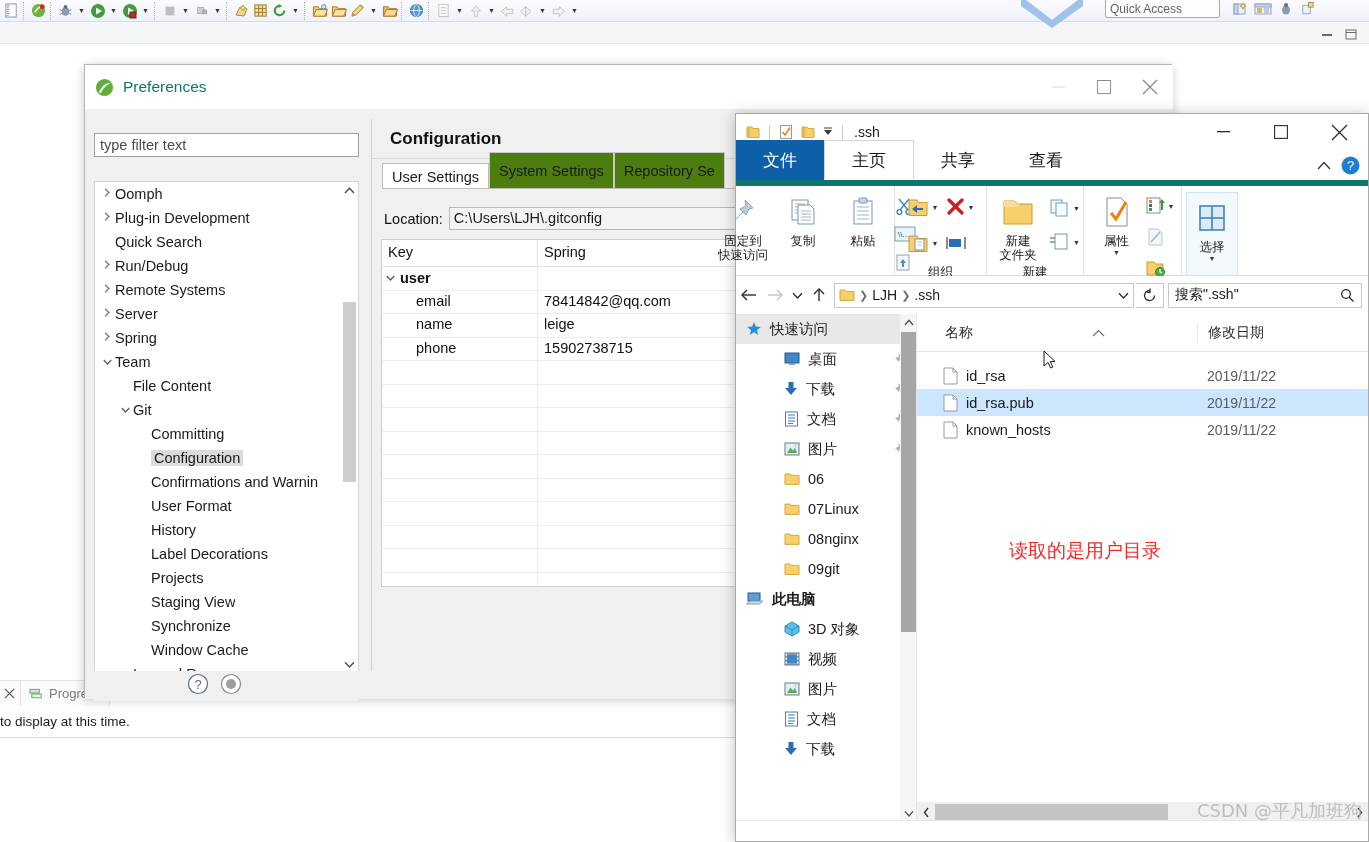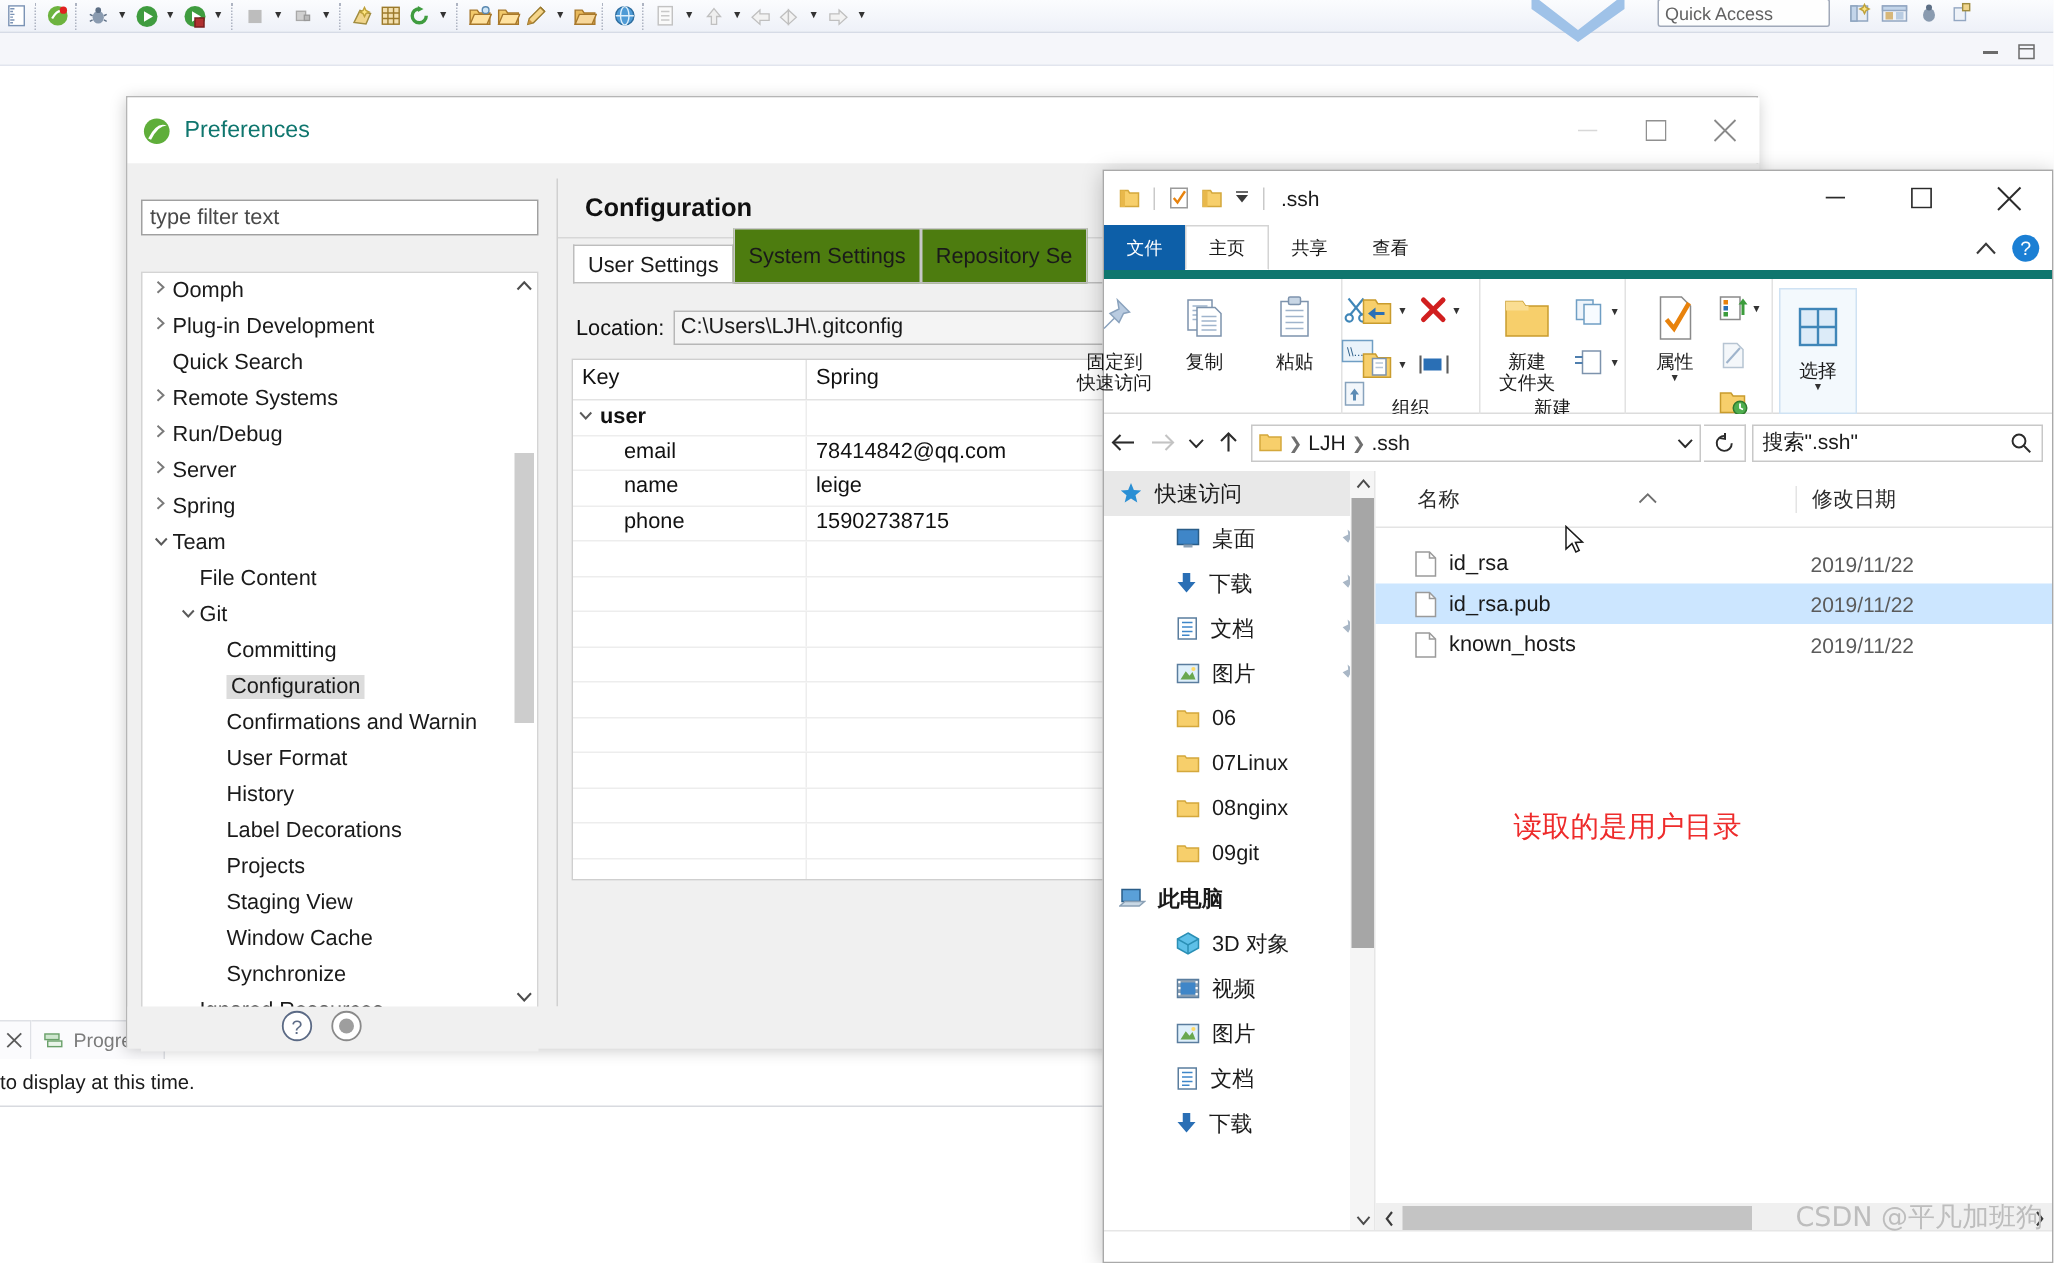--- a/index.html
+++ b/index.html
@@ -175,21 +175,21 @@
     box-shadow: 0 2px 14px rgba(0,0,0,.25);
   }
   .exp-title { position:absolute; left:0; top:0; width:632px; height:36px; background:#fff; display:flex; align-items:center; }
   .qat { display:flex; align-items:center; gap:6px; padding-left:9px; }
   .qat .vdiv { width:1px; height:15px; background:#c9c9c9; margin:0 2px; }
   .exp-title-text { font-size:14px; color:#1a1a1a; margin-left:9px; }
   .exp-wbtns { position:absolute; right:0; top:0; height:36px; display:flex; }
   .ewb { width:58px; height:36px; display:flex; align-items:center; justify-content:center; }
 
   .exp-tabs { position:absolute; left:0; top:36px; width:632px; height:30px; background:#fff; display:flex; align-items:flex-end; }
-  .etab { height:30px; padding:0 15px; display:flex; align-items:center; font-size:12px; color:#1a1a1a; }
+  .etab { height:40px; padding:0 27px; display:flex; align-items:center; font-size:17px; color:#1a1a1a; }
   .etab.file { background:#0d5fa8; color:#fff; font-weight:normal; }
   .etab.active { border:1px solid #d4d4d4; border-bottom:1px solid #fff; background:#fff; }
   .exp-tabs-right { position:absolute; right:8px; top:36px; height:30px; display:flex; align-items:center; gap:10px; }
 
   .ribbon {
     position:absolute; left:0; top:66px; width:632px; height:96px;
     background:#fff; border-top:6px solid #0f766e; border-bottom:1px solid #dcdcdc;
     display:flex;
   }
   .rgroup { position:relative; height:96px; display:flex; flex-direction:column; align-items:center; border-right:1px solid #e2e2e2; }
@@ -528,27 +528,27 @@
             <span class="lbl">Plug-in Development</span>
           </div>
           <div class="tree-row" style="padding-left: 4px;">
             <span class="twisty"></span>
             <span class="lbl">Quick Search</span>
           </div>
           <div class="tree-row" style="padding-left: 4px;">
             <span class="twisty"><svg width="6" height="9" viewBox="0 0 6 9">
                 <polyline points="1,0.8 5,4.5 1,8.2" fill="none" stroke="#7a7a7a" stroke-width="1.3"></polyline>
               </svg></span>
-            <span class="lbl">Remote Systems</span>
+            <span class="lbl">Run/Debug</span>
           </div>
           <div class="tree-row" style="padding-left: 4px;">
             <span class="twisty"><svg width="6" height="9" viewBox="0 0 6 9">
                 <polyline points="1,0.8 5,4.5 1,8.2" fill="none" stroke="#7a7a7a" stroke-width="1.3"></polyline>
               </svg></span>
-            <span class="lbl">Run/Debug</span>
+            <span class="lbl">Remote Systems</span>
           </div>
           <div class="tree-row" style="padding-left: 4px;">
             <span class="twisty"><svg width="6" height="9" viewBox="0 0 6 9">
                 <polyline points="1,0.8 5,4.5 1,8.2" fill="none" stroke="#7a7a7a" stroke-width="1.3"></polyline>
               </svg></span>
             <span class="lbl">Server</span>
           </div>
           <div class="tree-row" style="padding-left: 4px;">
             <span class="twisty"><svg width="6" height="9" viewBox="0 0 6 9">
                 <polyline points="1,0.8 5,4.5 1,8.2" fill="none" stroke="#7a7a7a" stroke-width="1.3"></polyline>
@@ -598,25 +598,25 @@
           <div class="tree-row" style="padding-left: 40px;">
             <span class="twisty"></span>
             <span class="lbl">Projects</span>
           </div>
           <div class="tree-row" style="padding-left: 40px;">
             <span class="twisty"></span>
             <span class="lbl">Staging View</span>
           </div>
           <div class="tree-row" style="padding-left: 40px;">
             <span class="twisty"></span>
-            <span class="lbl">Window Cache</span>
+            <span class="lbl">Synchronize</span>
           </div>
           <div class="tree-row" style="padding-left: 40px;">
             <span class="twisty"></span>
-            <span class="lbl">Synchronize</span>
+            <span class="lbl">Window Cache</span>
           </div>
           <div class="tree-row" style="padding-left: 22px;">
             <span class="twisty"></span>
             <span class="lbl">Ignored Resources</span>
           </div>
         </div>
       <div class="tree-vscroll">
         <div class="tvs-up">
           <svg width="11" height="7" viewBox="0 0 11 7">
               <polyline points="1,6 5.5,1.2 10,6" fill="none" stroke="#4d4d4d" stroke-width="1.4"></polyline>

